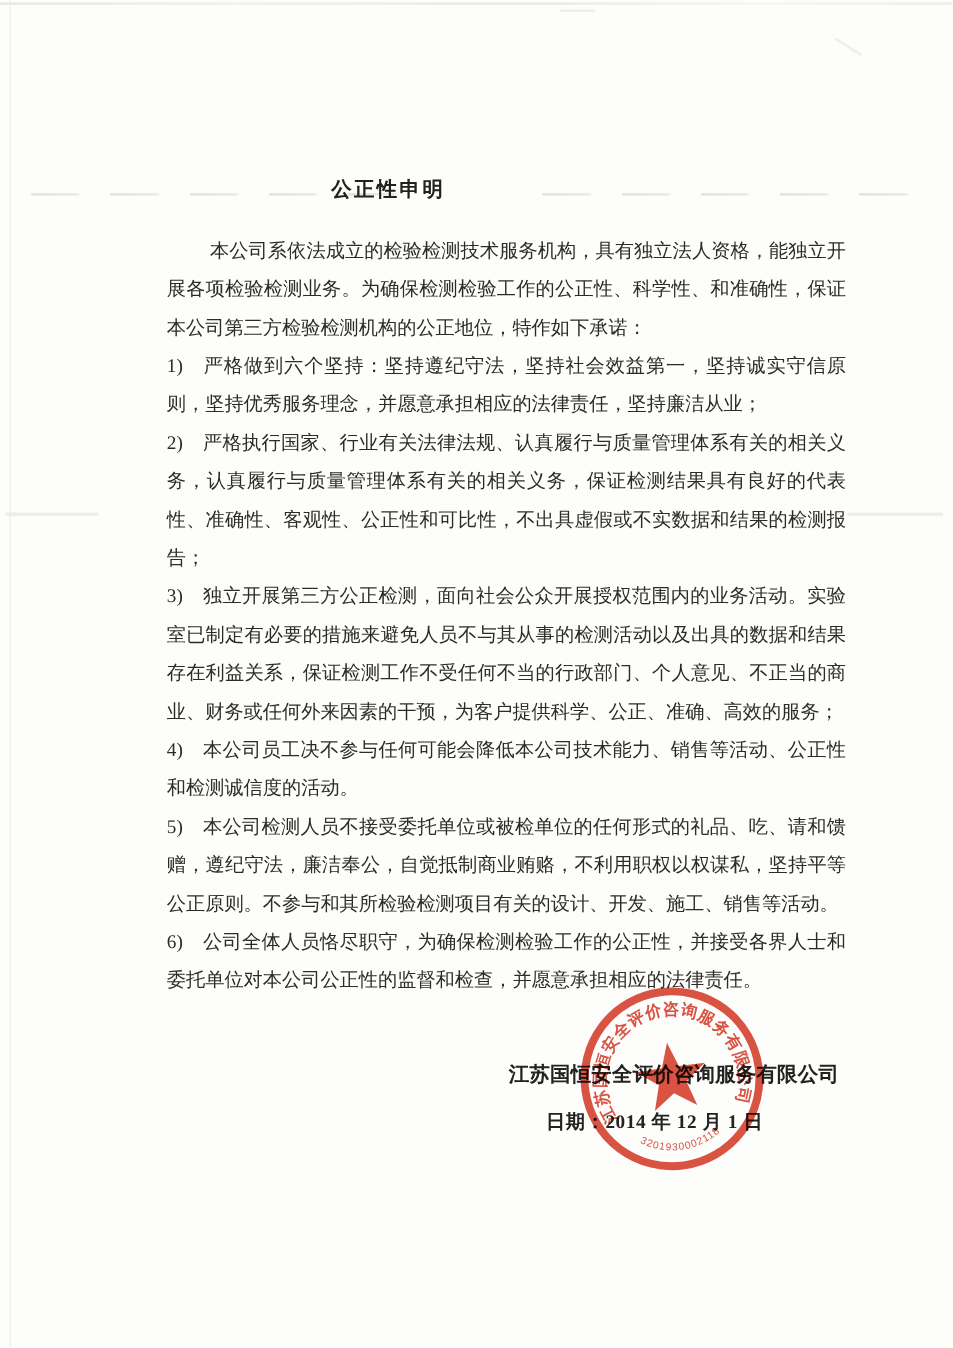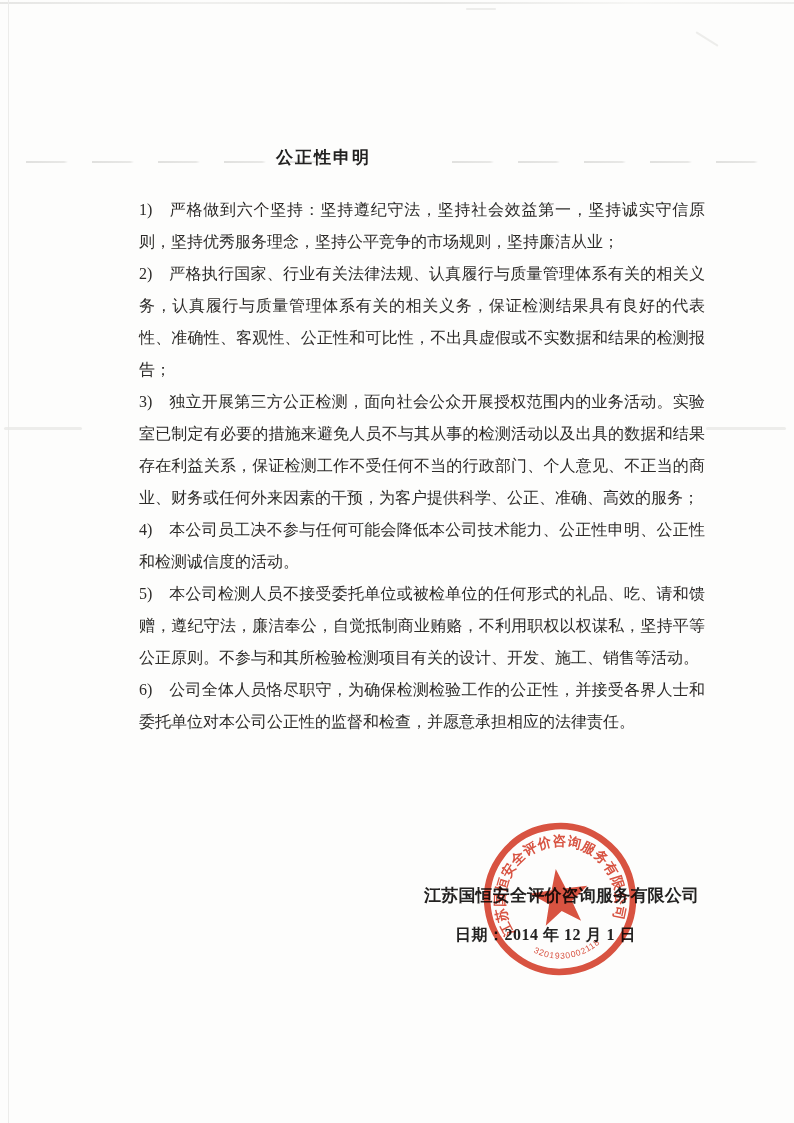--- a/index.html
+++ b/index.html
@@ -88,29 +88,30 @@
   <div class="title-dash left"></div>
   <div class="title-dash right"></div>
   <div class="smudge mid-left"></div>
   <div class="smudge mid-right"></div>
   <div class="smudge top-right"></div>
   <div class="smudge top-mid"></div>
 
   <div class="doc-title">公正性申明</div>
 
   <div class="doc-body">
+    <p class="intro">本公司系依法成立的检验检测技术服务机构，具有独立法人资格，能独立开展各项检验检测业务。为确保检测检验工作的公正性、科学性、和准确性，保证本公司第三方检验检测机构的公正地位，特作如下承诺：</p>
     <div>
 
-        <p class="item"><span class="num">1)</span><span>严格做到六个坚持：坚持遵纪守法，坚持社会效益第一，坚持诚实守信原则，坚持优秀服务理念，坚持公平竞争的市场规则，坚持廉洁从业；</span></p>
+        <p class="item"><span class="num">1)</span><span>严格做到六个坚持：坚持遵纪守法，坚持社会效益第一，坚持诚实守信原则，坚持优秀服务理念，并愿意承担相应的法律责任，坚持廉洁从业；</span></p>
 
         <p class="item"><span class="num">2)</span><span>严格执行国家、行业有关法律法规、认真履行与质量管理体系有关的相关义务，认真履行与质量管理体系有关的相关义务，保证检测结果具有良好的代表性、准确性、客观性、公正性和可比性，不出具虚假或不实数据和结果的检测报告；</span></p>
 
         <p class="item"><span class="num">3)</span><span>独立开展第三方公正检测，面向社会公众开展授权范围内的业务活动。实验室已制定有必要的措施来避免人员不与其从事的检测活动以及出具的数据和结果存在利益关系，保证检测工作不受任何不当的行政部门、个人意见、不正当的商业、财务或任何外来因素的干预，为客户提供科学、公正、准确、高效的服务；</span></p>
 
-        <p class="item"><span class="num">4)</span><span>本公司员工决不参与任何可能会降低本公司技术能力、公正性申明、公正性和检测诚信度的活动。</span></p>
+        <p class="item"><span class="num">4)</span><span>本公司员工决不参与任何可能会降低本公司技术能力、销售等活动、公正性和检测诚信度的活动。</span></p>
 
         <p class="item"><span class="num">5)</span><span>本公司检测人员不接受委托单位或被检单位的任何形式的礼品、吃、请和馈赠，遵纪守法，廉洁奉公，自觉抵制商业贿赂，不利用职权以权谋私，坚持平等公正原则。不参与和其所检验检测项目有关的设计、开发、施工、销售等活动。</span></p>
 
         <p class="item"><span class="num">6)</span><span>公司全体人员恪尽职守，为确保检测检验工作的公正性，并接受各界人士和委托单位对本公司公正性的监督和检查，并愿意承担相应的法律责任。</span></p>
       </div>
   </div>
 
   <div class="sig-company">江苏国恒安全评价咨询服务有限公司</div>
   <div class="sig-date"><span>日期：</span><span>2014 年 12 月 1 日</span></div>
 

